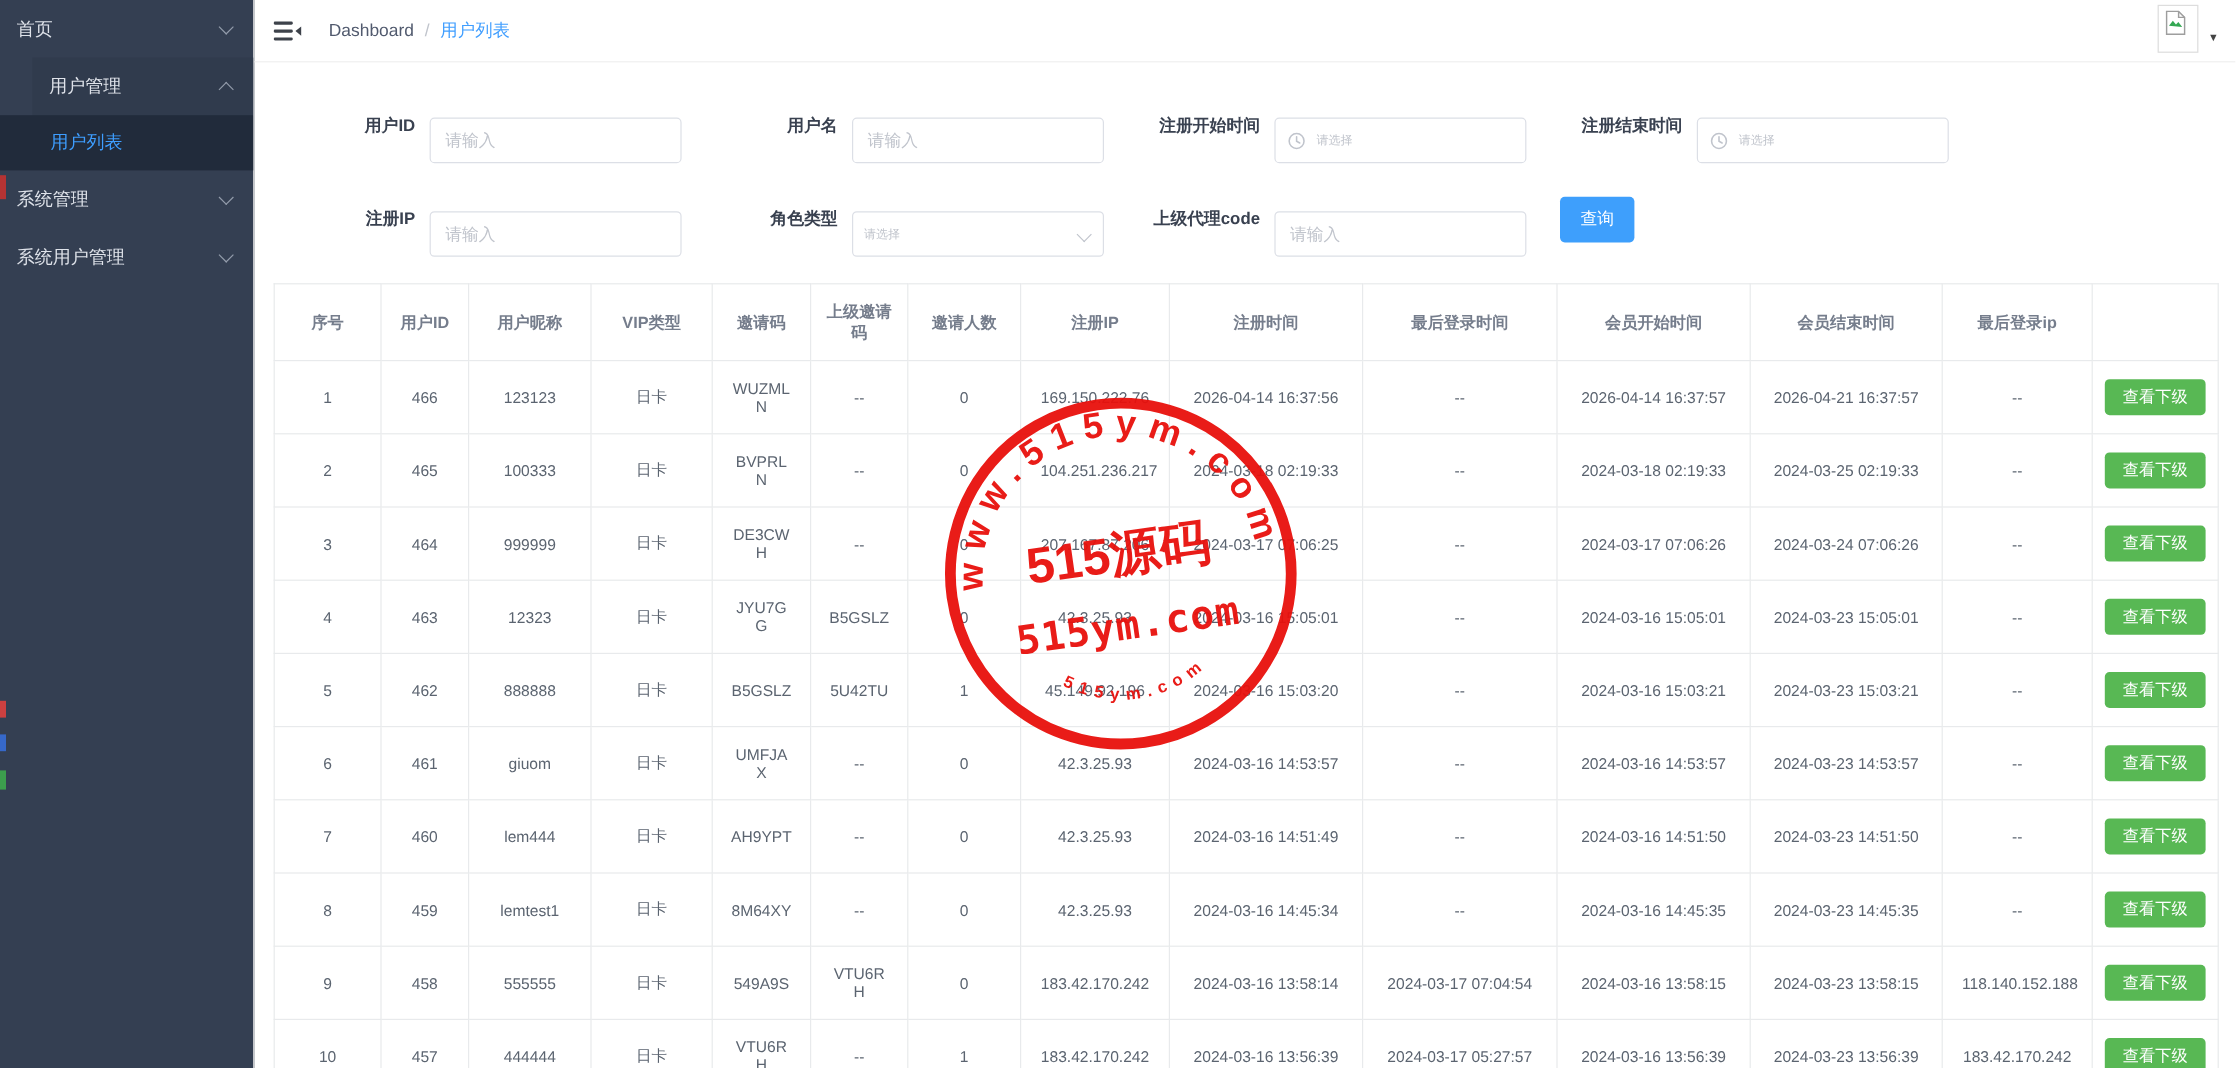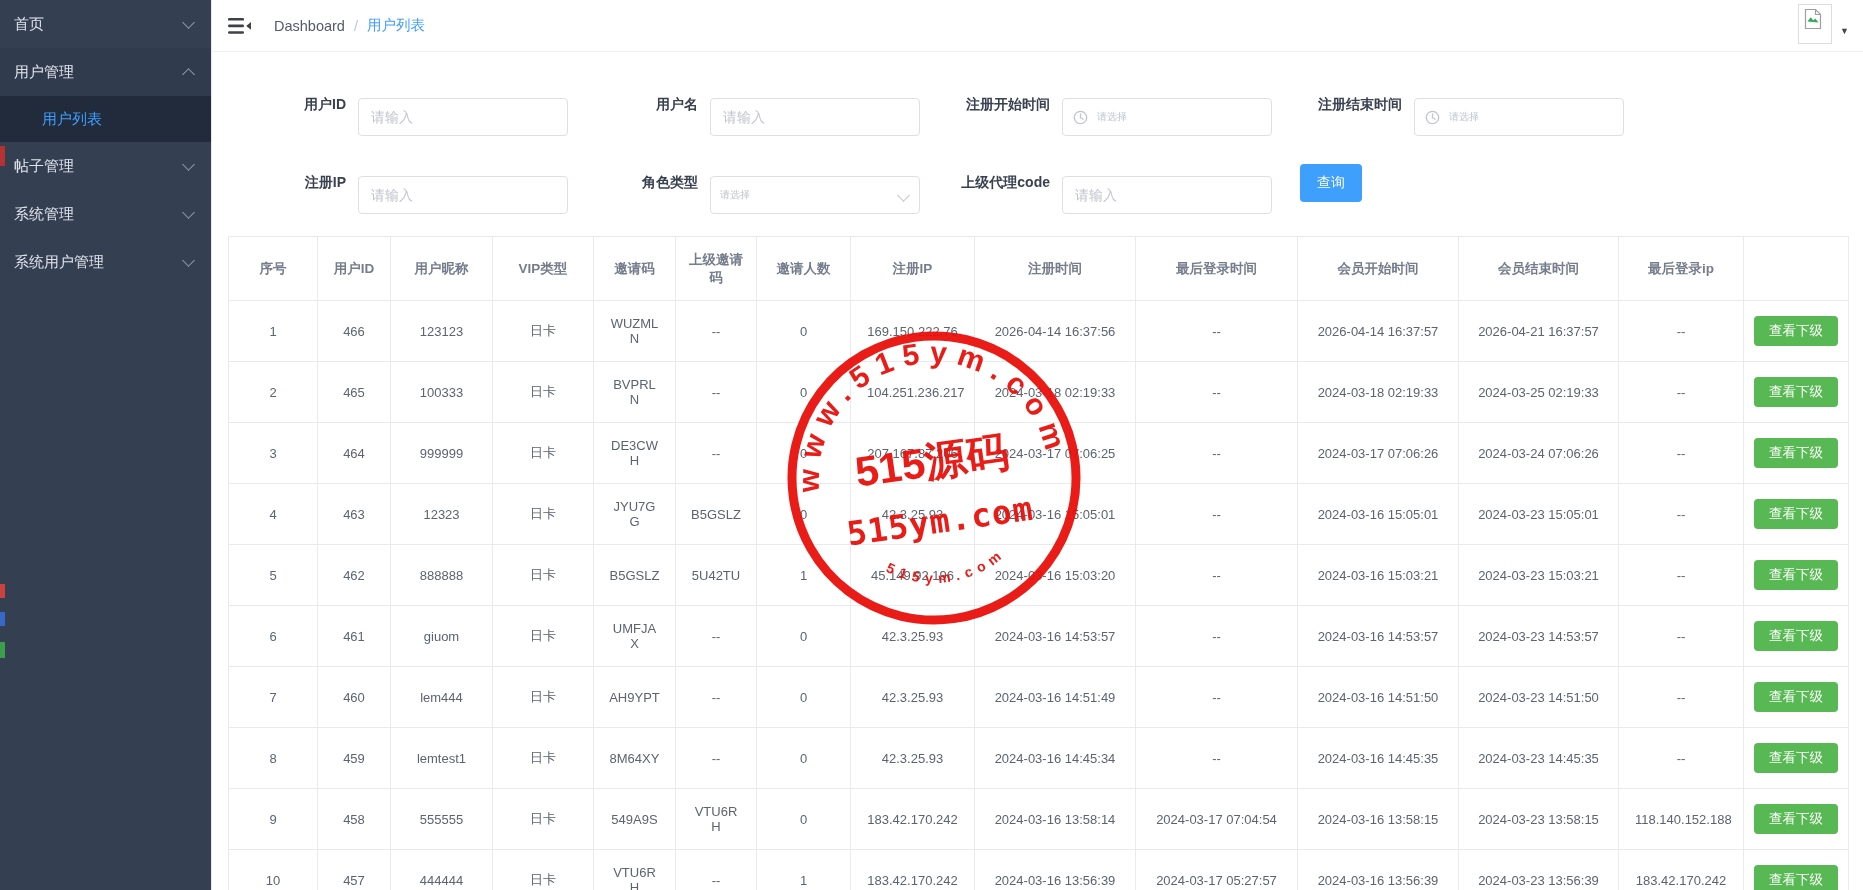--- a/index.html
+++ b/index.html
@@ -3,21 +3,21 @@
 <meta charset="utf-8">
 <style>
   html,body{margin:0;padding:0;background:#fff;width:1863px;height:890px;overflow:hidden;
     font-family:"Liberation Sans","DejaVu Sans",sans-serif;}
   .app{display:flex;width:1863px;height:890px;position:relative;}
 
   
   .sidebar{width:212px;flex:none;background:#343f52;height:890px;position:relative;border-right:1px solid #e8e8e8;box-sizing:border-box;}
   .side-item{height:48px;display:flex;align-items:center;justify-content:space-between;
     padding:0 18px 0 14px;font-size:15px;color:#dfe3ea;cursor:pointer;}
-  .side-item.open{background:#303b4d;}
+  .side-item.open{background:#303b4d;margin-left:27px;}
   .submenu{background:#2a3445;}
   .sub-item{height:46px;line-height:46px;padding-left:42px;font-size:15px;color:#cfd4dd;cursor:pointer;}
   .sub-item.active{background:#212b3b;color:#3e9eff;}
   .chev{width:8px;height:8px;border-right:1.6px solid #939cab;border-bottom:1.6px solid #939cab;
     transform:rotate(45deg);margin-top:-3px;flex:none;}
   .chev.up{transform:rotate(225deg);margin-top:5px;}
 
   
   .artifact{position:absolute;left:0;width:5px;z-index:20;}
 
@@ -93,24 +93,20 @@
         <div class="side-item">
           <span class="side-label">首页</span>
           <span class="chev down"></span>
         </div>
         <div class="side-item open">
           <span class="side-label">用户管理</span>
           <span class="chev up"></span>
         </div>
         <div class="submenu">
           <div class="sub-item active">用户列表</div>
-        </div>
-        <div class="side-item">
-          <span class="side-label">帖子管理</span>
-          <span class="chev down"></span>
         </div>
         <div class="side-item">
           <span class="side-label">系统管理</span>
           <span class="chev down"></span>
         </div>
         <div class="side-item">
           <span class="side-label">系统用户管理</span>
           <span class="chev down"></span>
         </div>
       </nav>

